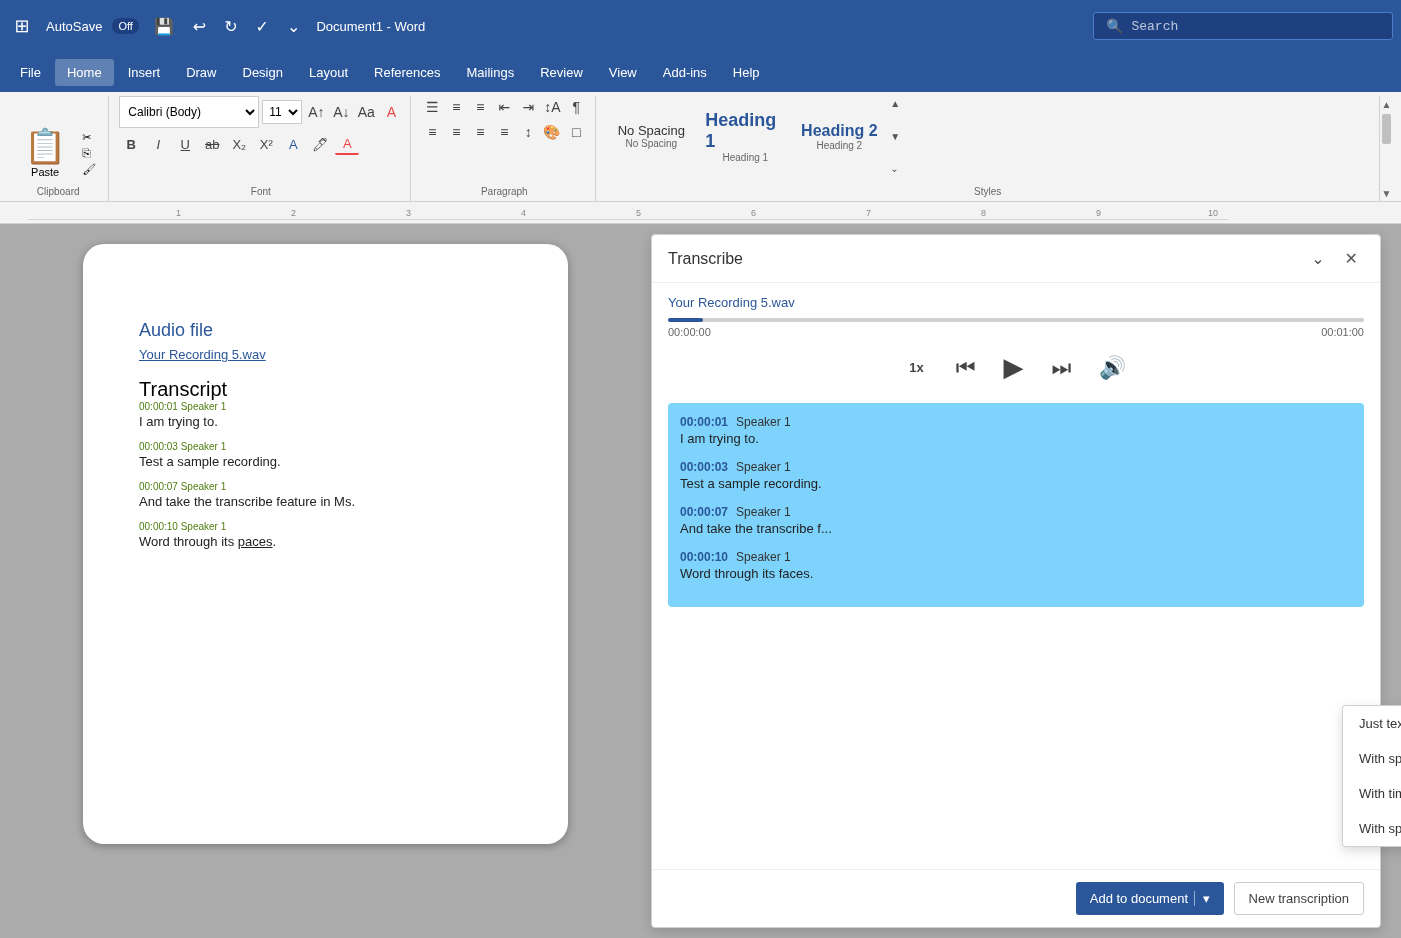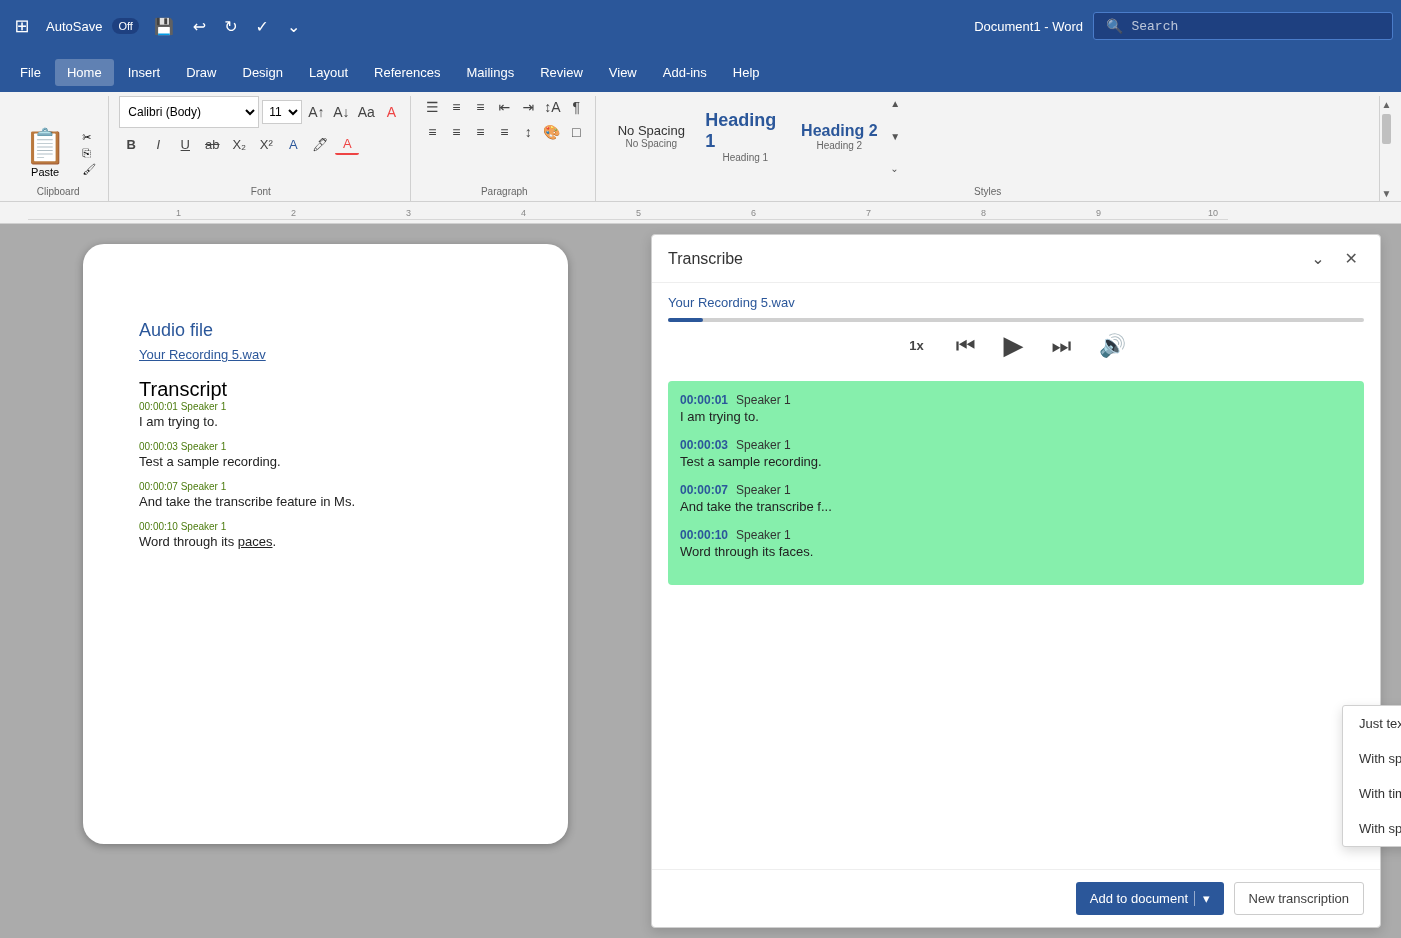--- a/index.html
+++ b/index.html
@@ -33,21 +33,21 @@
     .titlebar-icons { display: flex; gap: 6px; align-items: center; }
     .titlebar-icon {
       color: white;
       font-size: 16px;
       cursor: pointer;
       padding: 4px 6px;
       border-radius: 3px;
     }
     .titlebar-title {
       flex: 1;
-      text-align: right;
+      text-align: left;
       color: white;
       font-size: 13px;
     }
     .search-box {
       background: #1e4080;
       border: 1px solid #4a7cc9;
       border-radius: 3px;
       padding: 5px 12px;
       display: flex;
       align-items: center;
@@ -639,30 +639,34 @@
       </div>
     </div>
 
     <div class="panel-body">
       <div class="audio-filename">Your Recording 5.wav</div>
 
       <div class="progress-bar-container">
         <div class="progress-bar-fill"></div>
       </div>
 
+      <div class="time-row">
+        <span>00:00:00</span>
+        <span>00:01:00</span>
+      </div>
 
       <div class="playback-controls">
         <span class="speed-btn">1x</span>
         <span class="playback-btn">⏮</span>
         <span class="playback-btn" style="font-size:26px;">▶</span>
         <span class="playback-btn">⏭</span>
         <span class="playback-btn">🔊</span>
       </div>
 
-      <div style="background:#86efac; border-radius:4px; padding:12px;">
+      <div style="background:#7dd3fc; border-radius:4px; padding:12px;">
         <div class="transcript-segment">
           <div class="segment-meta">
             <span class="segment-time">00:00:01</span>
             <span class="segment-speaker">Speaker 1</span>
           </div>
           <div class="segment-text">I am trying to.</div>
         </div>
 
         <div class="transcript-segment">
           <div class="segment-meta">

